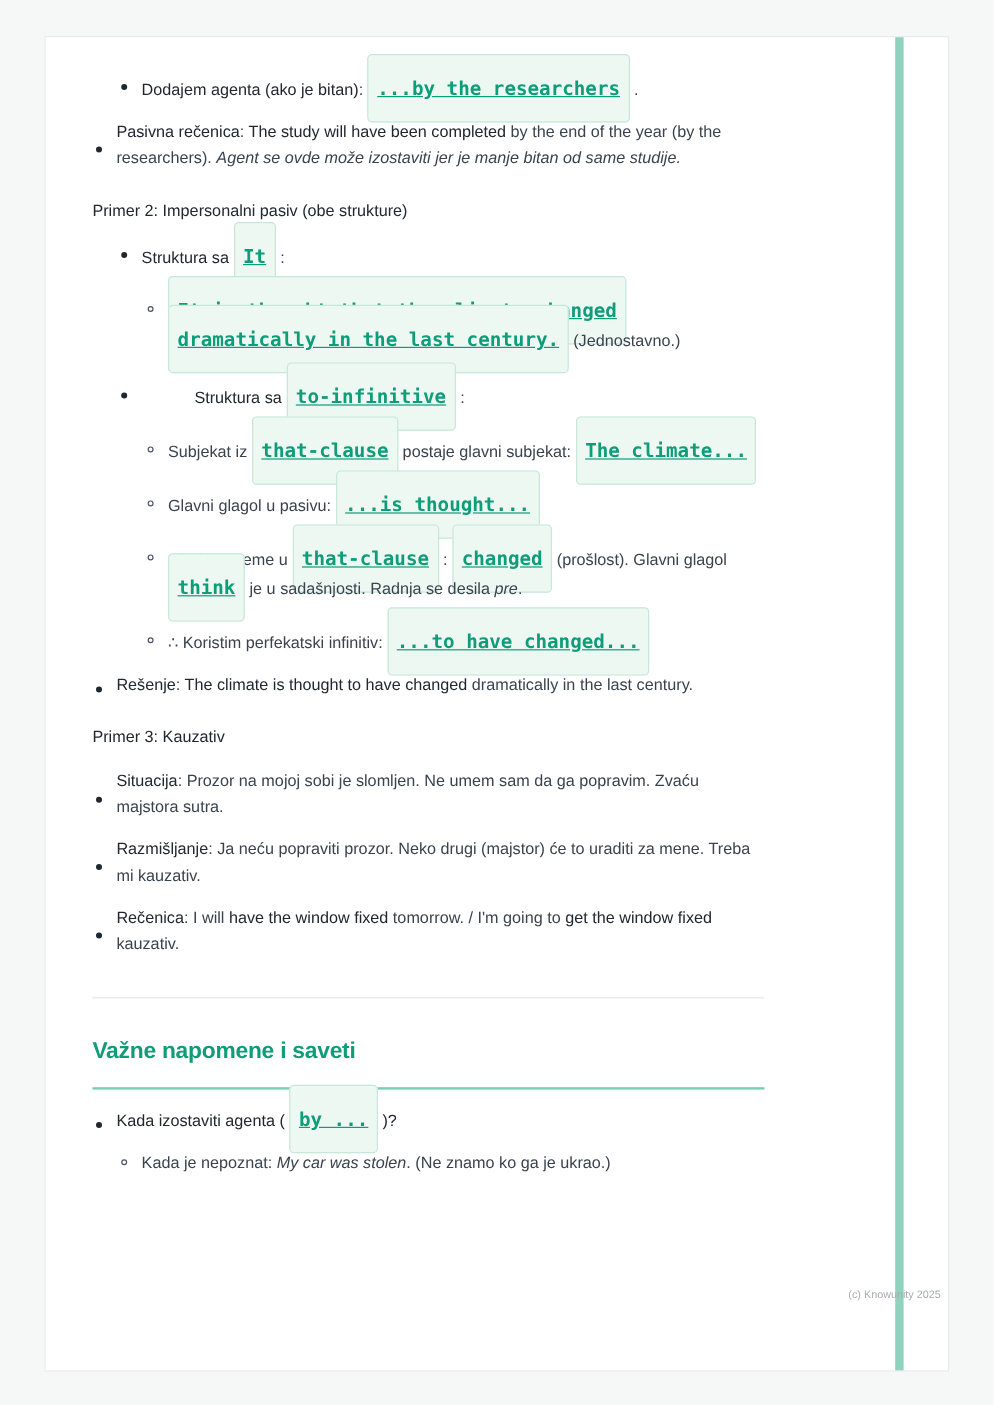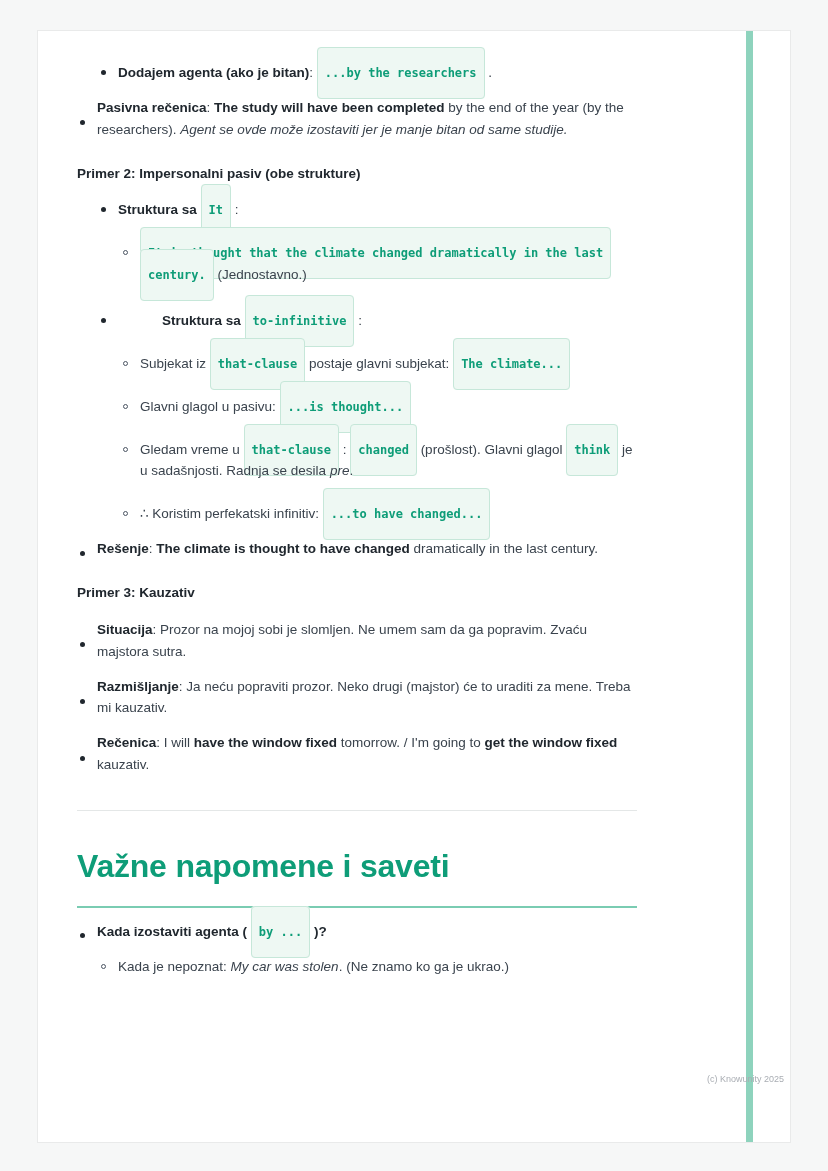--- a/index.html
+++ b/index.html
@@ -66,42 +66,43 @@
     width:5px;height:5px;border-radius:50%;
     border:1.2px solid #4b5563;
     background:transparent;
   }
   .li-text{flex:1 1 auto; min-width:0;}
   .p-bold{
     margin:22px 0 15px 0;
     font-weight:700;
     color:var(--strong-text);
   }
-  .b{font-weight:700;color:var(--strong-text);}
+  .b{font-weight:400;color:var(--strong-text);}
   .i{font-style:italic;}
   .code{
     font-family:"DejaVu Sans Mono",monospace;
-    font-size:12px;
+    font-size:16px;
     font-weight:700;
     line-height:1.5;
     color:var(--accent);
     background:var(--code-bg);
     border:1px solid var(--code-border);
     border-radius:4px;
     padding:18px 7px;
     -webkit-box-decoration-break:clone;
     box-decoration-break:clone;
+    text-decoration:underline;
   }
   .divider{
     border:none;
     border-top:1px solid var(--divider);
     margin:34px 0 28px 0;
   }
   .h2{
-    font-size:32px;
+    font-size:19px;
     font-weight:700;
     color:var(--accent);
     margin:30px 0 7px 0;
     padding-bottom:13px;
     border-bottom:2px solid var(--accent-underline);
     letter-spacing:-0.2px;
   }
   .footer-credit{
     position:absolute;
     right:6px;

